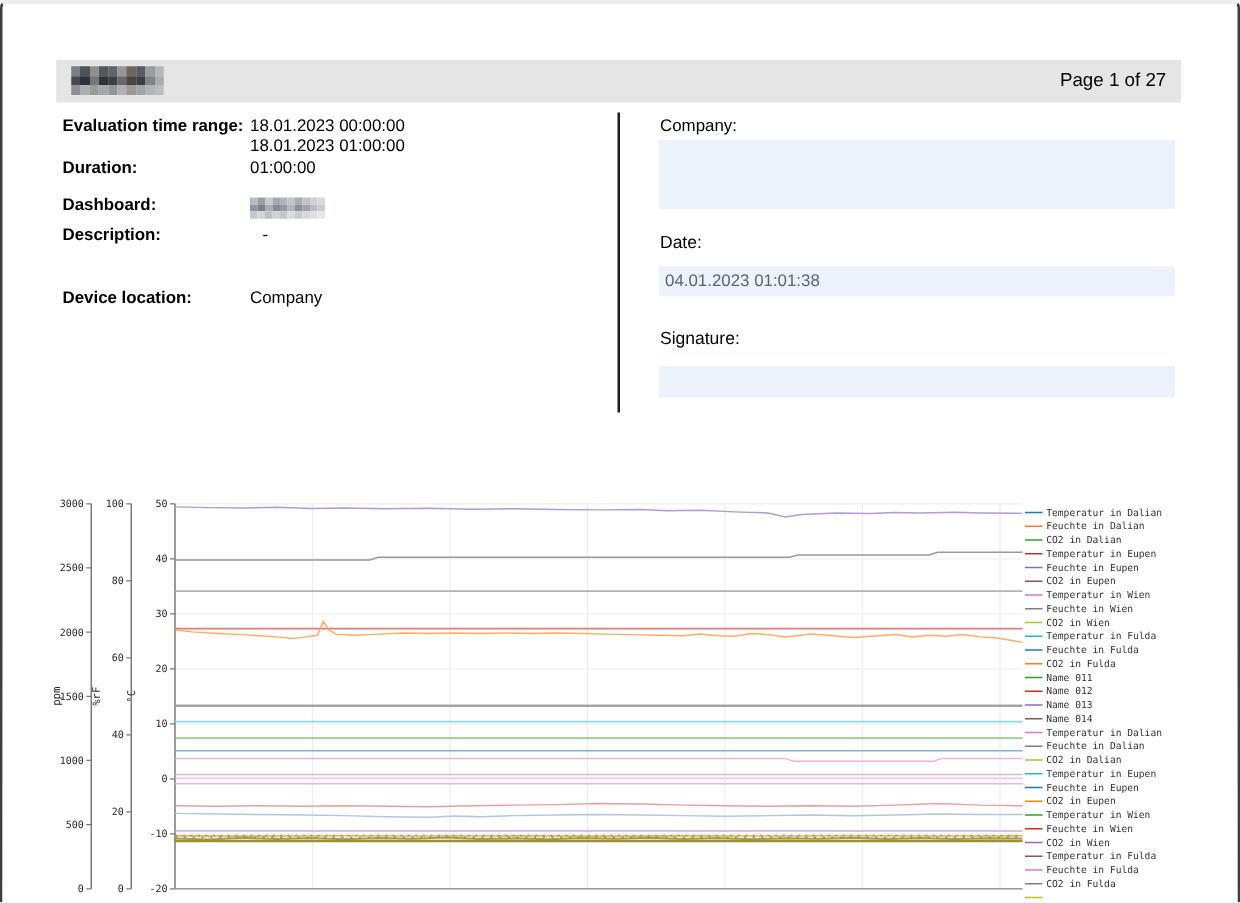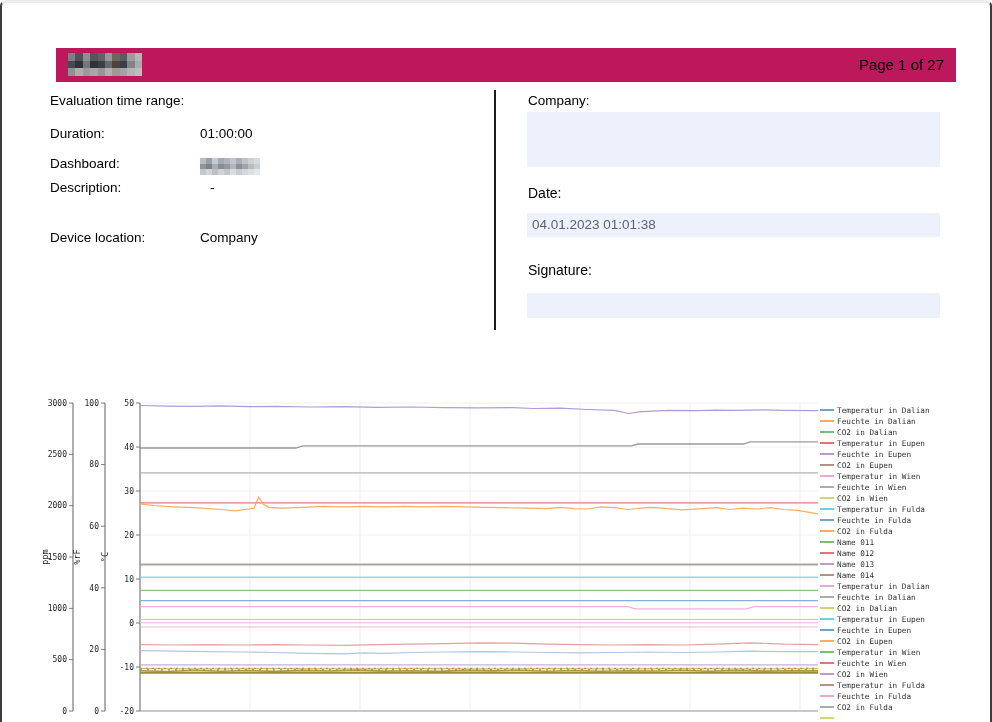--- a/index.html
+++ b/index.html
@@ -19,39 +19,39 @@
   .title-mosaic{
     position:absolute;left:12px;top:5px;
     display:grid;grid-template-columns:repeat(10,7.4px);grid-auto-rows:7.7px;
   }
   .title-mosaic span{display:block;}
   .page-label{
     position:absolute;right:12px;top:0;height:34px;line-height:34px;
     font-size:15px;color:#000;
   }
   .info-row{position:absolute;left:50px;display:flex;font-size:13.5px;line-height:16px;}
-  .info-row .lbl{width:150px;flex:0 0 150px;}
+  .info-row .lbl{width:150px;flex:0 0 150px;font-weight:bold;}
   .value-mosaic{
     display:grid;grid-template-columns:repeat(10,6px);grid-auto-rows:5.6px;margin-top:2px;
   }
   .value-mosaic span{display:block;}
   .divider{position:absolute;left:494px;top:90px;width:2px;height:240px;background:#1c1c1c;}
   .r-label{position:absolute;left:528px;font-size:13.5px;}
   .r-label.bold{font-weight:normal;font-size:14px;}
   .field-box{position:absolute;left:527px;width:413px;}
   .date-text{line-height:24px;padding-left:5px;font-size:13.5px;}
   #chart{position:absolute;left:30px;top:388px;}
   .chart-text{font-family:"DejaVu Sans Mono",monospace;}
 </style>
 </head>
 <body>
 
 <div class="frame"></div>
 
-<div class="header-bar" style="background: #be185d; margin-left: 11px;">
+<div class="header-bar" style="background: #e5e5e5;">
   <div class="title-mosaic">
       <span style="background: rgb(125, 127, 131);"></span>
       <span style="background: rgb(78, 82, 89);"></span>
       <span style="background: rgb(142, 143, 146);"></span>
       <span style="background: rgb(86, 87, 92);"></span>
       <span style="background: rgb(97, 99, 104);"></span>
       <span style="background: rgb(150, 151, 154);"></span>
       <span style="background: rgb(110, 102, 92);"></span>
       <span style="background: rgb(88, 92, 99);"></span>
       <span style="background: rgb(156, 156, 158);"></span>
@@ -76,20 +76,24 @@
       <span style="background: rgb(162, 163, 166);"></span>
       <span style="background: rgb(180, 180, 182);"></span>
       <span style="background: rgb(189, 189, 190);"></span>
     </div>
   <div class="page-label">Page 1 of 27</div>
 </div>
 
 <div id="info-rows">
     <div class="info-row" style="top: 93px;">
       <div class="lbl">Evaluation time range:</div>
+      <div>
+        <div>18.01.2023 00:00:00</div>
+        <div>18.01.2023 01:00:00</div>
+      </div>
     </div>
     <div class="info-row" style="top: 126px;">
       <div class="lbl">Duration:</div>
       <div>
         <div>01:00:00</div>
       </div>
     </div>
     <div class="info-row" style="top: 156px;">
       <div class="lbl">Dashboard:</div>
       <div>

